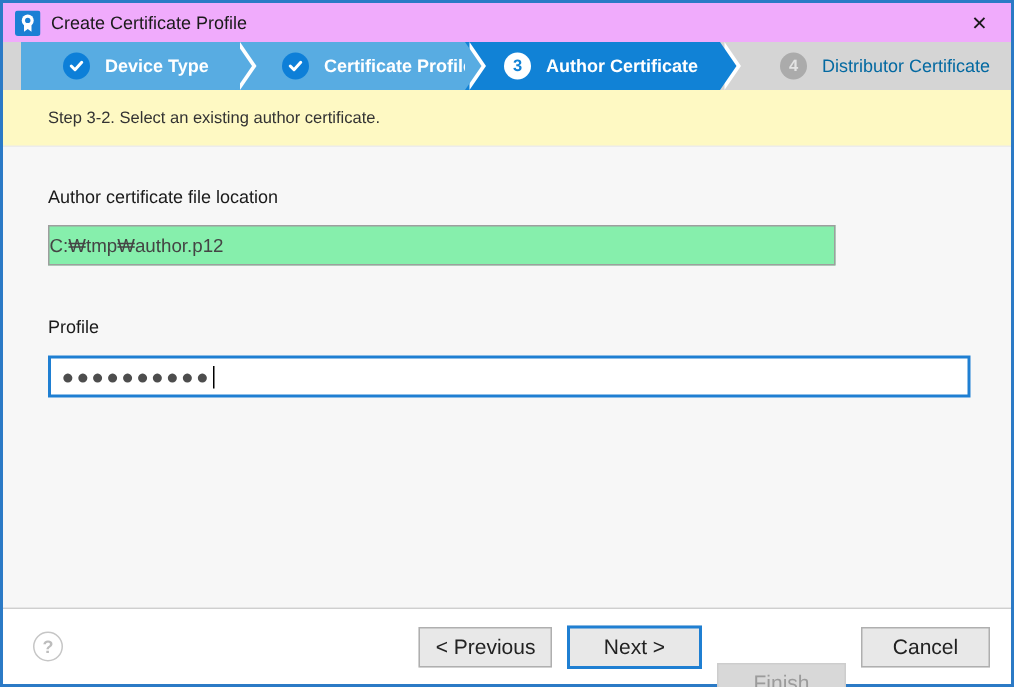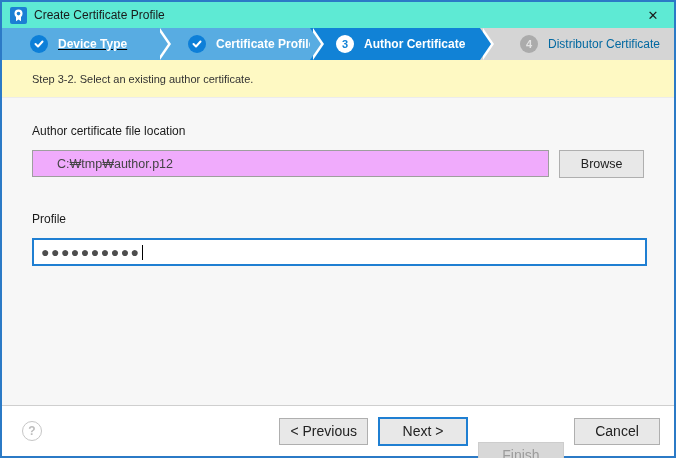--- a/index.html
+++ b/index.html
@@ -19,42 +19,42 @@
   }
   .window{
     width:676px;height:458px;
     border:2px solid #2B7AC6;
     background:#fff;
     display:flex;flex-direction:column;
     position:relative;
   }
   
   .titlebar{
-    height:26px;background:#5eead4;
+    height:26px;background:#f0abfc;
     display:flex;align-items:center;
     padding:0 8px 0 8px;flex:0 0 auto;
   }
   .app-icon{width:17px;height:17px;flex:0 0 auto;}
   .title-text{
     margin-left:7px;font-size:12px;color:#1a1a1a;
     white-space:nowrap;
   }
   .close-btn{
     margin-left:auto;width:26px;height:22px;
     display:flex;align-items:center;justify-content:center;
     font-size:13px;color:#1a1a1a;cursor:pointer;
   }
   
   .stepbar{
     height:32px;flex:0 0 auto;position:relative;
     background:var(--graystep);
     overflow:hidden;
   }
   .seg{position:absolute;top:0;height:32px;display:flex;align-items:center;}
-  .seg-1{left:0;width:158px;background:var(--lightblue);padding-left:28px;text-decoration:underline;}
+  .seg-1{left:12px;width:158px;background:var(--lightblue);padding-left:28px;}
   .seg-2{left:158px;width:150px;background:var(--lightblue);padding-left:28px;}
   .seg-3{left:308px;width:170px;background:var(--darkblue);padding-left:26px;}
   .seg-4{left:478px;right:0;background:var(--graystep);padding-left:40px;}
   .step-label{font-size:12px;font-weight:bold;color:#fff;margin-left:10px;white-space:nowrap;}
   .seg-4 .step-label{color:#0369a1;font-weight:normal;}
   .step-circle{
     width:18px;height:18px;border-radius:50%;
     display:flex;align-items:center;justify-content:center;
     flex:0 0 auto;font-size:11px;font-weight:bold;
   }
@@ -78,24 +78,24 @@
   }
   
   .content{
     flex:1 1 auto;background:#F7F7F7;
     padding:26px 30px 0 30px;
   }
   .field-label{font-size:12px;font-weight:normal;color:#1a1a1a;}
   .file-row{margin-top:12px;display:flex;align-items:flex-start;}
   .text-input{
     width:525px;height:27px;
-    border:1px solid #9E9E9E;background:#f0abfc;
+    border:1px solid #9E9E9E;background:#86efac;
     font-family:"Liberation Sans", sans-serif;
     font-size:12.5px;color:#444;
-    padding:0 24px;outline:none;
+    padding:0 0;outline:none;
   }
   .browse-btn{
     margin-left:10px;width:86px;height:28px;
     background:var(--btnface);border:1px solid var(--btnborder);
     font-family:"Liberation Sans", sans-serif;
     font-size:12.5px;color:#222;cursor:pointer;
   }
   .pwd-label{margin-top:34px;}
   .password-box{
     margin-top:12px;width:615px;height:28px;
@@ -182,21 +182,20 @@
     <div class="sep sep-white pos-c-edge"></div>
     <div class="sep sep-darkblue pos-c"></div>
   </div>
 
   <div class="desc-row">Step 3-2. Select an existing author certificate.</div>
 
   <div class="content">
     <div class="field-label">Author certificate file location</div>
     <div class="file-row">
       <input class="text-input" type="text" value="C:₩tmp₩author.p12" style="">
-      <button class="browse-btn">Browse</button>
     </div>
 
     <div class="field-label pwd-label">Profile</div>
     <div class="password-box">
       <span class="pwd-dots">●●●●●●●●●●</span>
       <span class="caret"></span>
     </div>
   </div>
 
   <div class="footer">

